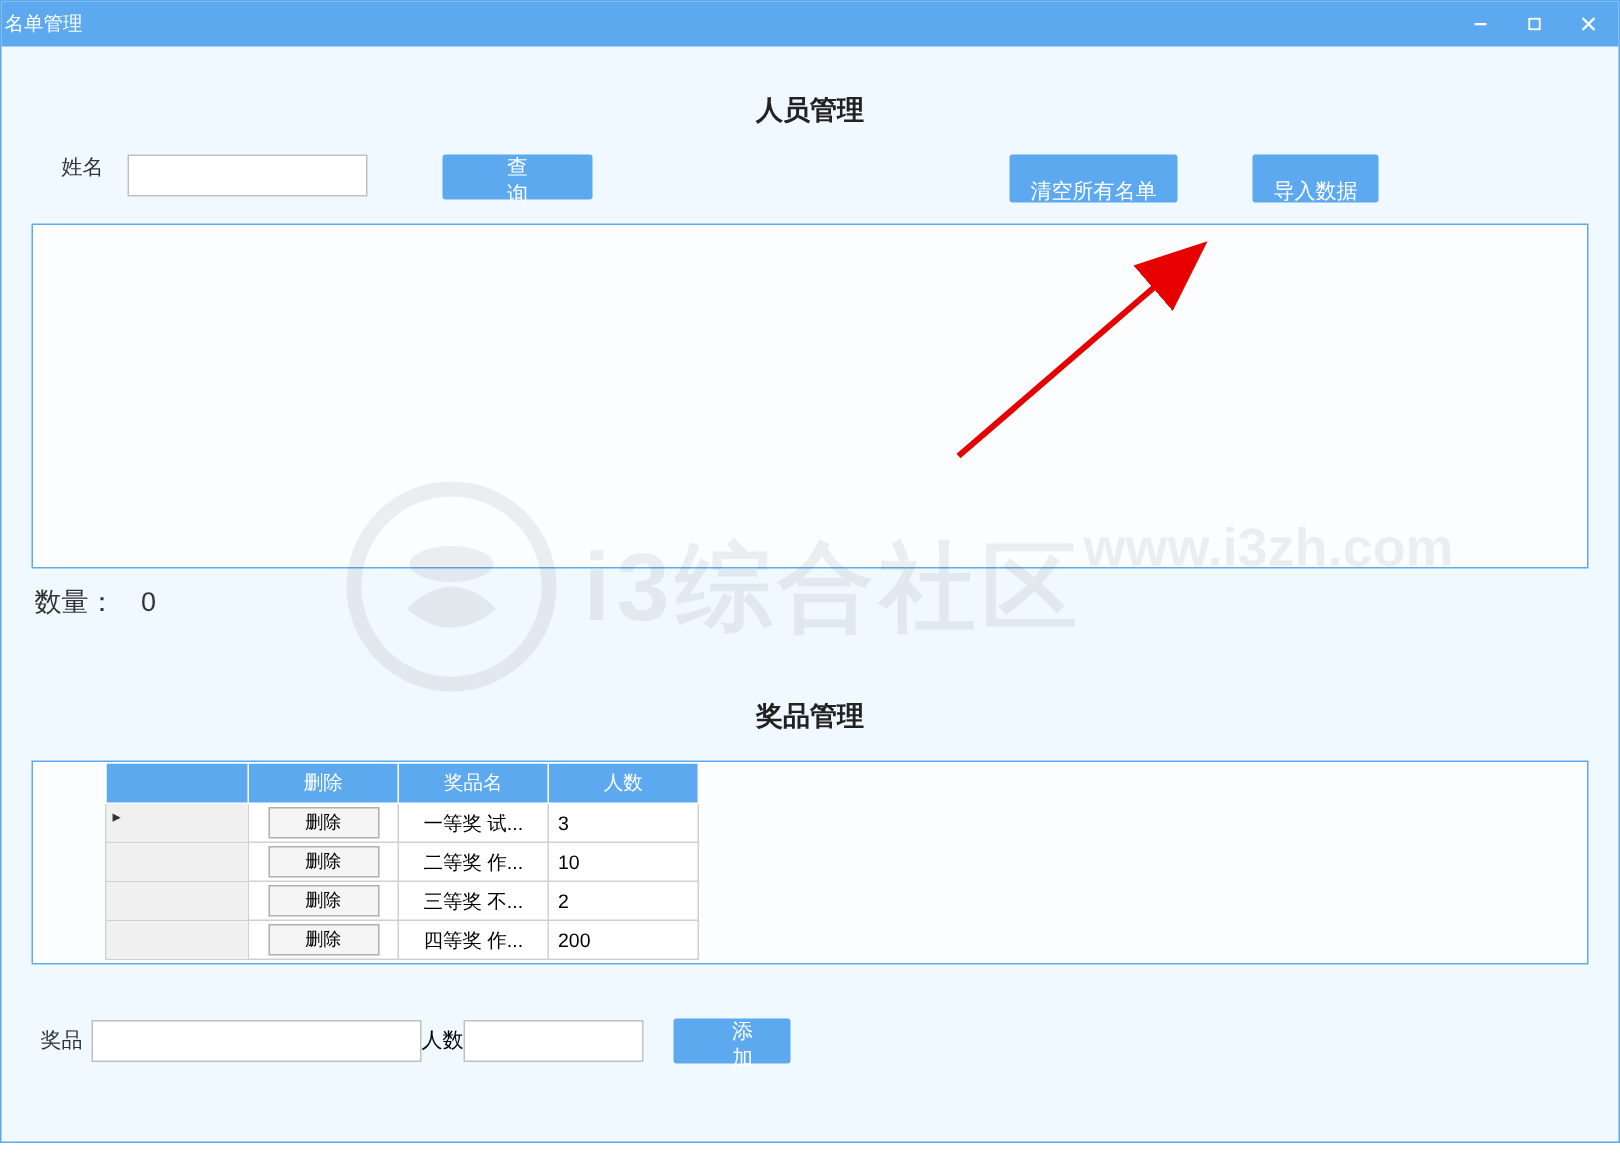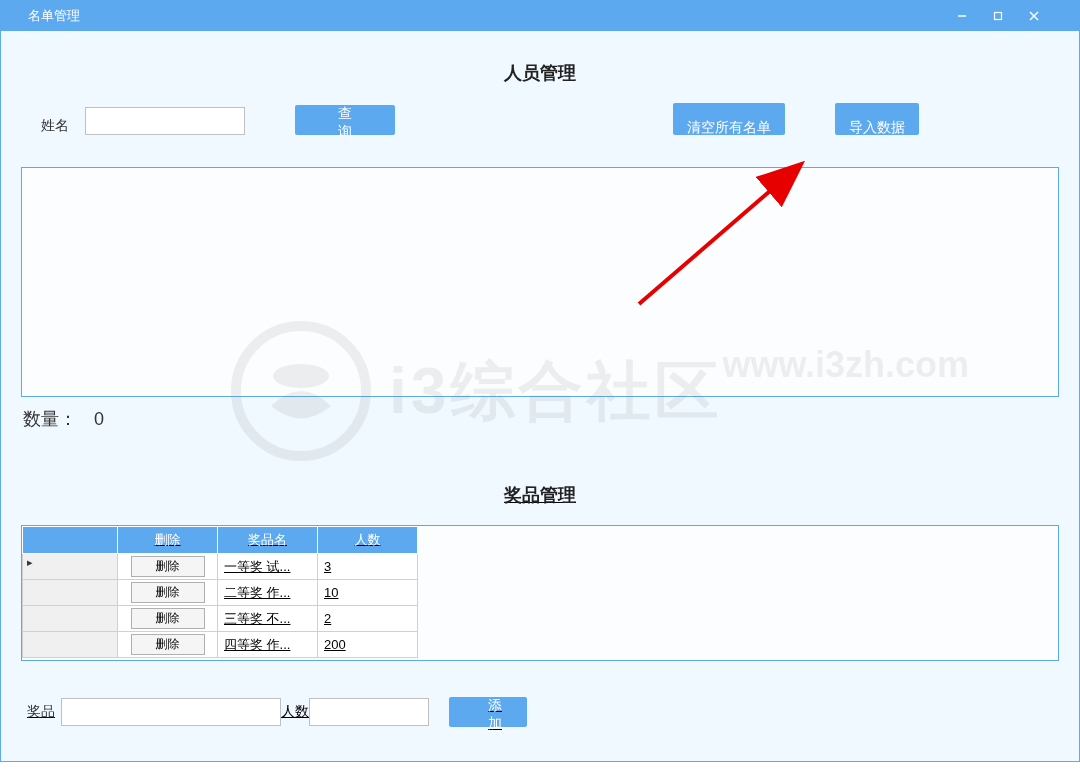--- a/index.html
+++ b/index.html
@@ -18,21 +18,21 @@
       background: #f0f9ff;
       border: 1px solid #5da9ef;
       position: relative;
     }
     .titlebar {
       height: 30px;
       background: #5da9ef;
       color: #fff;
       display: flex;
       align-items: center;
-      padding: 0 27px;
+      padding: 0 2px;
       font-size: 13px;
       gap: 12px;
     }
     .titlebar-title { flex: 1; }
     .titlebar-controls { display: flex; gap: 0; }
     .titlebar-btn {
       width: 36px;
       height: 30px;
       display: flex;
       align-items: center;
@@ -46,23 +46,23 @@
     }
     .section-title {
       text-align: center;
       font-size: 18px;
       font-weight: bold;
       margin: 10px 0 18px 0;
       color: #222;
     }
     .toolbar-row {
       display: flex;
-      align-items: flex-end;
+      align-items: flex-start;
       gap: 10px;
-      margin-bottom: 32px;
+      margin-bottom: 14px;
     }
     .label { font-size: 14px; color: #333; margin-left: 20px; margin-right: 6px; }
     .text-input {
       height: 28px;
       border: 1px solid #c0c0c0;
       background: #fff;
       padding: 0 6px;
       font-size: 13px;
     }
     .btn {
@@ -77,30 +77,31 @@
     }
     .btn-wide { padding: 16px 14px; }
     .spacer { flex: 1; }
     .list-panel {
       border: 1px solid #5da9ef;
       background: #fcfdff;
       height: 230px;
     }
     .count-row { margin: 10px 0 0 2px; font-size: 18px; color: #333; }
     .count-row .num { display: inline-block; margin-left: 12px; }
-    .prize-section { margin-top: 52px; text-decoration: underline; }
+    .prize-section { margin-top: 52px; }
     .prize-panel {
       border: 1px solid #5da9ef;
       background: #fcfdff;
       padding: 0;
       height: 136px;
     }
     .prize-table {
       border-collapse: collapse;
       font-size: 13px;
+      margin-left: 48px;
     }
     .prize-table th {
       background: #5da9ef;
       color: #fff;
       font-weight: normal;
       padding: 4px 8px;
       border: 1px solid #fff;
       text-align: center;
     }
     .prize-table td {
@@ -117,21 +118,21 @@
     }
     .row-marker.active::before {
       content: "▸";
       position: absolute;
       left: 4px;
       top: 2px;
       font-size: 11px;
       color: #333;
     }
     .col-del { width: 100px; text-align: center; }
-    .col-name { width: 100px; }
+    .col-name { width: 100px; text-align: center; }
     .col-count { width: 100px; }
     .del-btn {
       background: #f5f5f5;
       border: 1px solid #b0b0b0;
       font-size: 12px;
       padding: 1px 24px;
       cursor: pointer;
     }
     .bottom-row {
       display: flex;

